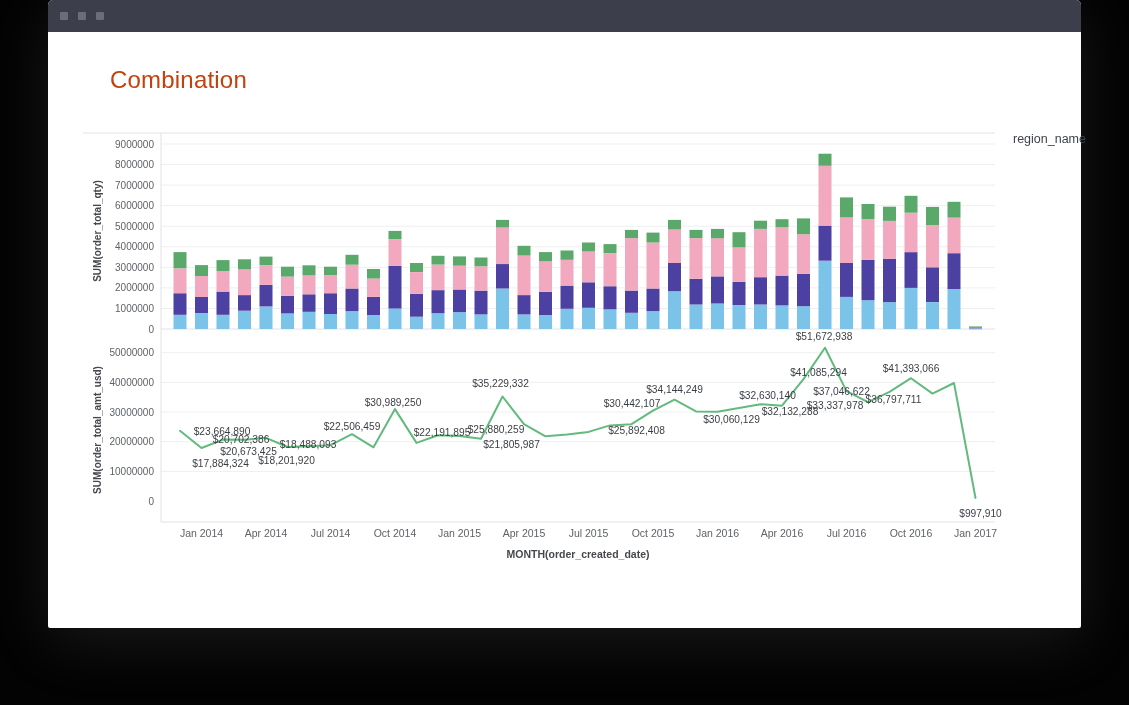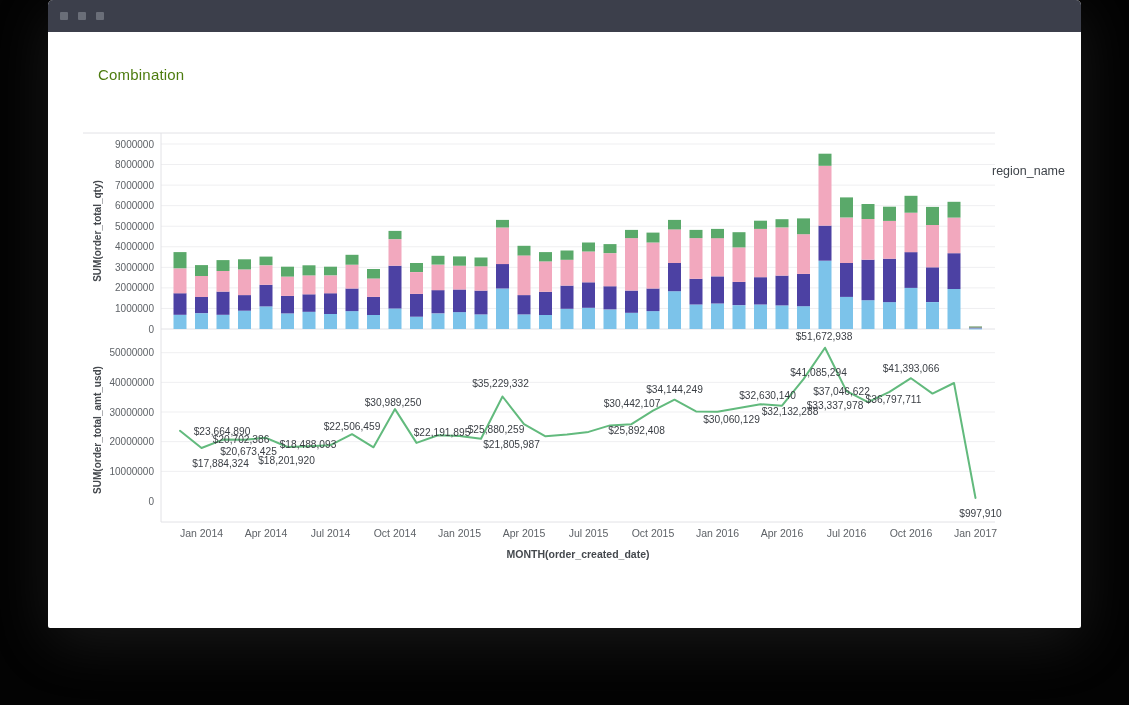--- a/index.html
+++ b/index.html
@@ -1,23 +1,23 @@
 <!DOCTYPE html>
 <html><head>
 <meta charset="utf-8">
 <style>
   html,body{margin:0;padding:0;background:#030303;width:1129px;height:705px;overflow:hidden;
     font-family:"Liberation Sans",sans-serif;}
   #app-window{position:absolute;left:48px;top:0;width:1033px;height:628px;background:#ffffff;
     border-radius:5px 5px 2px 2px;box-shadow:0 14px 60px rgba(130,130,130,.18);}
   #titlebar{position:absolute;left:0;top:0;right:0;height:32px;background:#3C3F4B;border-radius:5px 5px 0 0;}
   .tb-btn{position:absolute;top:12px;width:8px;height:8px;background:#6A6E78;border-radius:1px;}
-  #page-title{position:absolute;left:50px;top:66px;font-size:15px;color:#4d7c0f;letter-spacing:.2px;}
+  #page-title{position:absolute;left:62px;top:66px;font-size:24px;color:#c2410c;letter-spacing:.2px;}
   #chart-svg{position:absolute;left:0;top:32px;}
-  #legend{position:absolute;left:944px;top:132px;width:80px;margin-top:32px;}
+  #legend{position:absolute;left:965px;top:132px;width:80px;}
   #legend .lg-title{font-size:12.5px;color:#3F444A;margin-bottom:9px;}
   .lg-item{display:flex;align-items:center;margin-bottom:4px;cursor:pointer;}
   .lg-swatch{width:8px;height:8px;border-radius:1px;margin-right:6px;flex:0 0 auto;}
   .lg-label{font-size:11px;color:#63666B;line-height:11px;}
 </style>
 </head>
 <body>
 
 <div id="app-window">
   <div id="titlebar">

